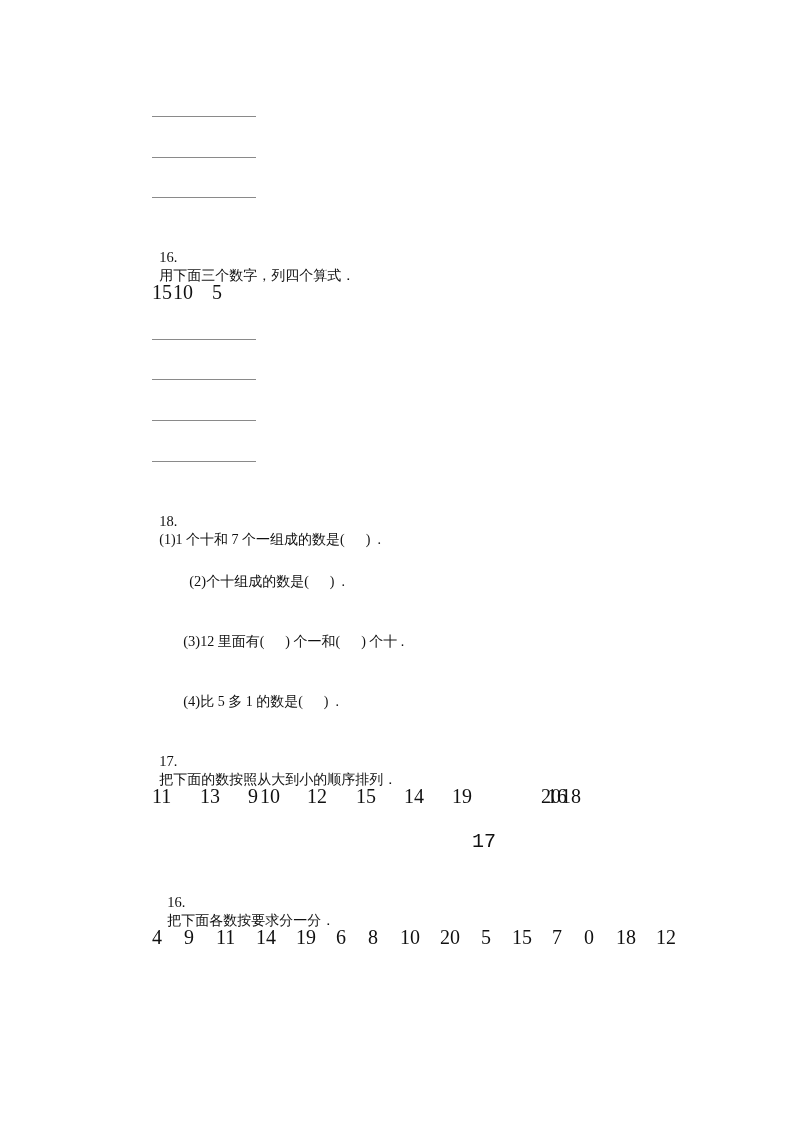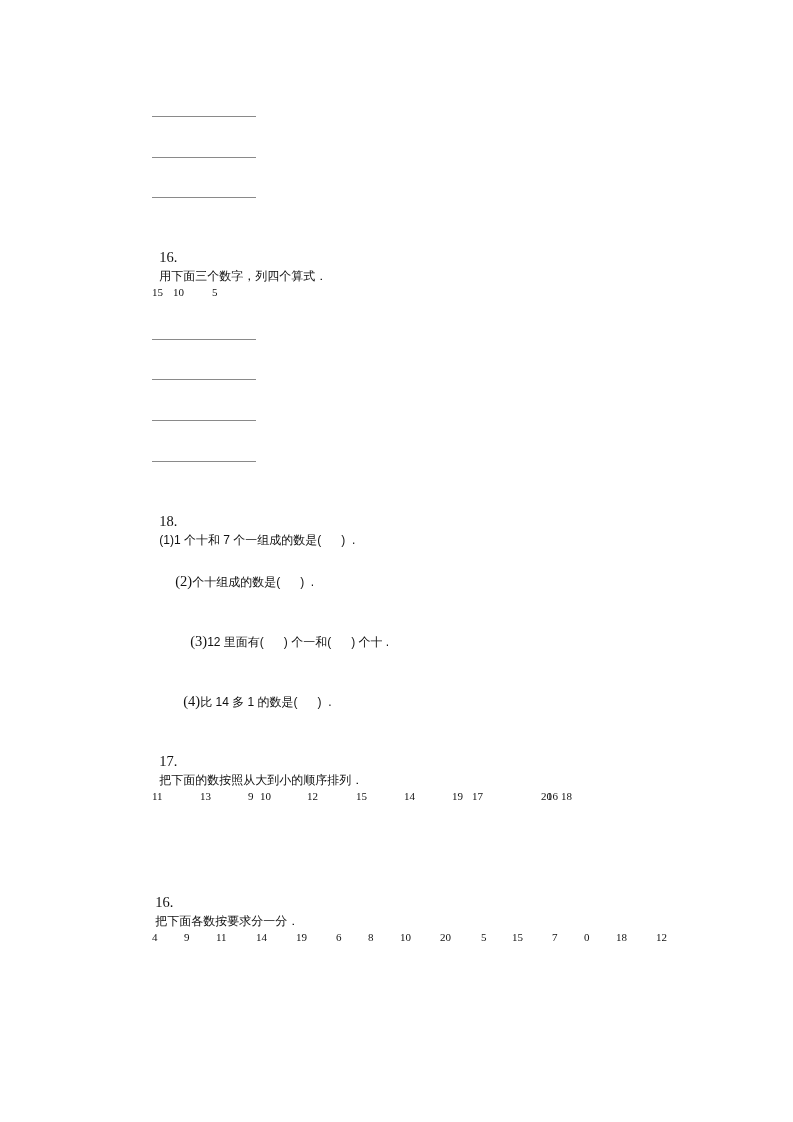--- a/index.html
+++ b/index.html
@@ -21,26 +21,26 @@
       left: 152px;
       width: 104px;
       height: 0;
       border-top: 1px solid #8a8a8a;
     }
     .q-text {
       font-size: 14.5px;
       line-height: 18px;
     }
     .cjk {
-      font-family: Liberation Sans, sans-serif;
-      font-size: 12px;
+      font-family: Liberation Serif, serif;
+      font-size: 14px;
     }
     .num {
       position: absolute;
-      font-size: 11px;
+      font-size: 20px;
       line-height: 18px;
       white-space: pre;
     }
   </style>
 </head>
 <body>
 
 <div class="line" style="top:116px;"></div>
 <div class="line" style="top:157px;"></div>
 <div class="line" style="top:197px;"></div>
@@ -59,53 +59,53 @@
 <div class="line" style="top:339px;"></div>
 <div class="line" style="top:379px;"></div>
 <div class="line" style="top:420px;"></div>
 <div class="line" style="top:461px;"></div>
 
 <div class="abs q-text" style="left:152px; top:494px;">
   <span>18.</span>
   <span class="cjk">(1)</span><span class="cjk">1 个十和 7 个一组成的数是(      )  .</span>
 </div>
 
-<div class="abs q-text" style="left:168px; top:554px;text-align:right;">
+<div class="abs q-text" style="left:182px; top:554px;text-align:right;">
   <span>(2)</span><span class="cjk">个十组成的数是(      )  .</span>
 </div>
 
-<div class="abs q-text" style="left:176px; top:614px;margin-left:7px;">
+<div class="abs q-text" style="left:176px; top:614px;">
   <span>(3)</span><span class="cjk">12 里面有(      ) 个一和(      ) 个十 .</span>
 </div>
 
 <div class="abs q-text" style="left:176px; top:674px;">
-  <span>(4)</span><span class="cjk">比 14 多 1 的数是(      )  .</span>
+  <span>(4)</span><span class="cjk">比 5 多 1 的数是(      )  .</span>
 </div>
 
 <div class="abs q-text" style="left:152px; top:734px;">
   <span>17.</span>
   <span class="cjk">把下面的数按照从大到小的顺序排列．</span>
 </div>
 
 <div>
   <span class="num" style="left:152px; top:787px;">11</span>
   <span class="num" style="left:200px; top:787px;">13</span>
   <span class="num" style="left:248px; top:787px;">9</span>
   <span class="num" style="left:260px; top:787px;">10</span>
   <span class="num" style="left:307px; top:787px;">12</span>
   <span class="num" style="left:356px; top:787px;">15</span>
   <span class="num" style="left:404px; top:787px;">14</span>
   <span class="num" style="left:452px; top:787px;">19</span>
-  <span class="num" style="left:472px; top:787px;">17</span>
+  <span class="num" style="left:472px; top:833px;font-family:Liberation Mono, monospace;">17</span>
   <span class="num" style="left:547px; top:787px;">16</span>
   <span class="num" style="left:541px; top:787px;">20</span>
   <span class="num" style="left:561px; top:787px;">18</span>
 </div>
 
-<div class="abs q-text" style="left:148px; top:875px;">
+<div class="abs q-text" style="left:160px; top:875px;">
   <span>16.</span>
   <span class="cjk">把下面各数按要求分一分．</span>
 </div>
 
 <div>
   <span class="num" style="left:152px; top:928px;">4</span>
   <span class="num" style="left:184px; top:928px;">9</span>
   <span class="num" style="left:216px; top:928px;">11</span>
   <span class="num" style="left:256px; top:928px;">14</span>
   <span class="num" style="left:296px; top:928px;">19</span>

